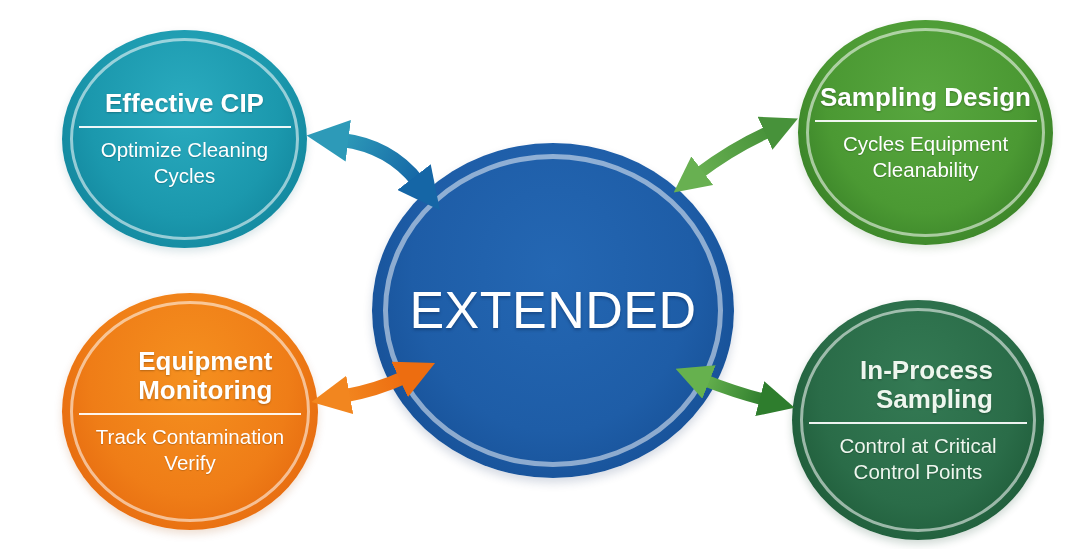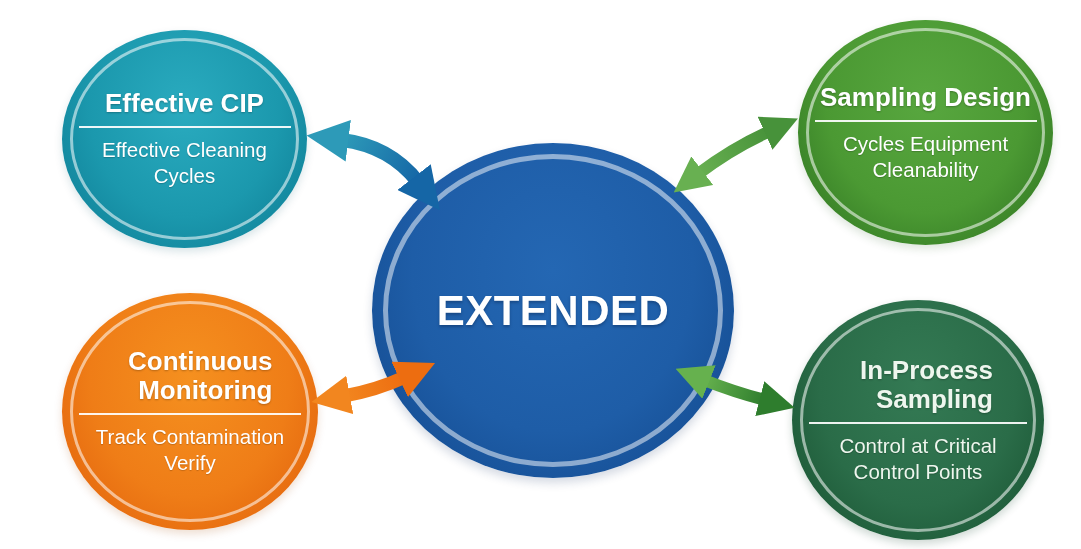--- a/index.html
+++ b/index.html
@@ -51,22 +51,22 @@
 
   
   .center-circle {
     left: 372px; top: 143px; width: 362px; height: 335px;
     background: radial-gradient(ellipse at 50% 38%, #2467b3 0%, #1e5da7 55%, #164f95 82%, #0f427f 100%);
     box-shadow: 0 5px 10px rgba(20,50,100,0.18);
   }
   .center-circle .ring { inset: 11px; border: 5px solid rgba(255,255,255,0.5); }
   .center-title {
     color: #ffffff;
-    font-weight: bold;
-    font-size: 42px;
+    font-weight: normal;
+    font-size: 52px;
     line-height: 1.22;
     letter-spacing: 0.5px;
     text-shadow: 0 2px 3px rgba(5,25,60,0.35);
   }
 
   
   .node-tl {
     left: 62px; top: 30px; width: 245px; height: 218px;
     background: radial-gradient(ellipse at 50% 36%, #2aabbf 0%, #1b98ad 55%, #11839a 85%, #0a758c 100%);
     box-shadow: 0 4px 8px rgba(10,80,100,0.15);
@@ -170,37 +170,37 @@
         <div>EXTENDED</div>
       </div>
     </div>
   </div>
 
   <div class="circle node-tl">
     <div class="ring"></div>
     <div class="content">
       <div class="node-title">Effective CIP</div>
       <div class="node-divider"></div>
-      <div class="node-subtitle">Effective Cleaning Cycles</div>
+      <div class="node-subtitle">Optimize Cleaning Cycles</div>
     </div>
   </div>
 
   <div class="circle node-tr">
     <div class="ring"></div>
     <div class="content">
       <div class="node-title">Sampling Design</div>
       <div class="node-divider"></div>
       <div class="node-subtitle">Cycles Equipment Cleanability</div>
     </div>
   </div>
 
   <div class="circle node-bl">
     <div class="ring"></div>
     <div class="content">
-      <div class="node-title">Continuous Monitoring</div>
+      <div class="node-title">Equipment Monitoring</div>
       <div class="node-divider"></div>
       <div class="node-subtitle">Track Contamination Verify</div>
     </div>
   </div>
 
   <div class="circle node-br">
     <div class="ring"></div>
     <div class="content">
       <div class="node-title">In-Process Sampling</div>
       <div class="node-divider"></div>

